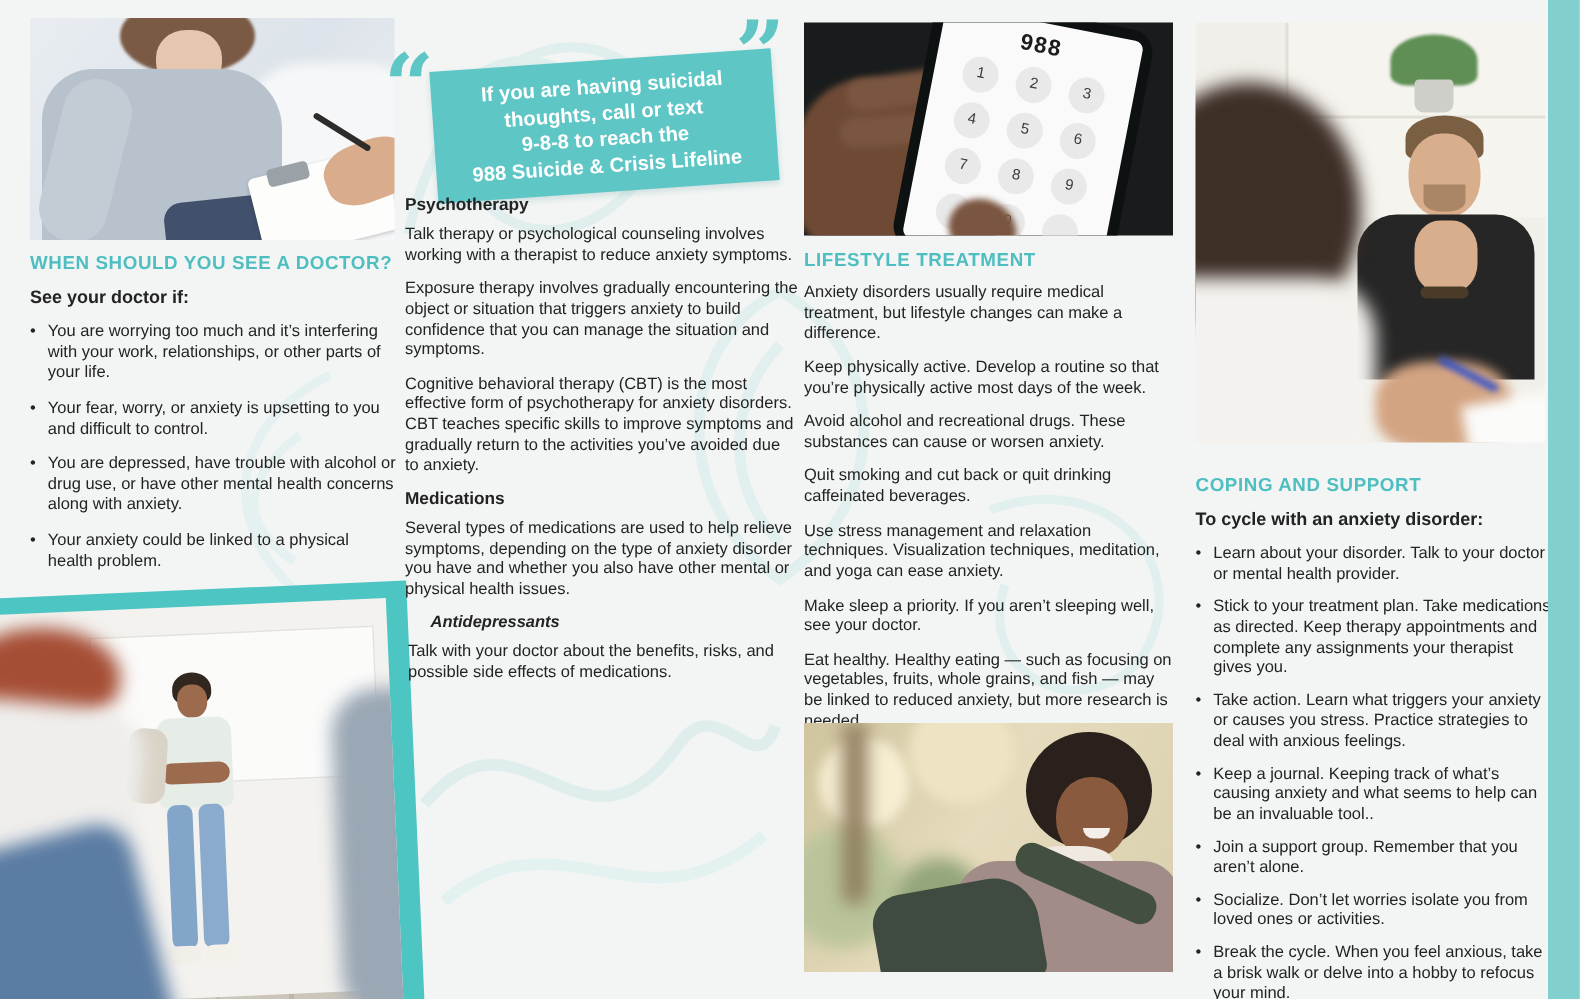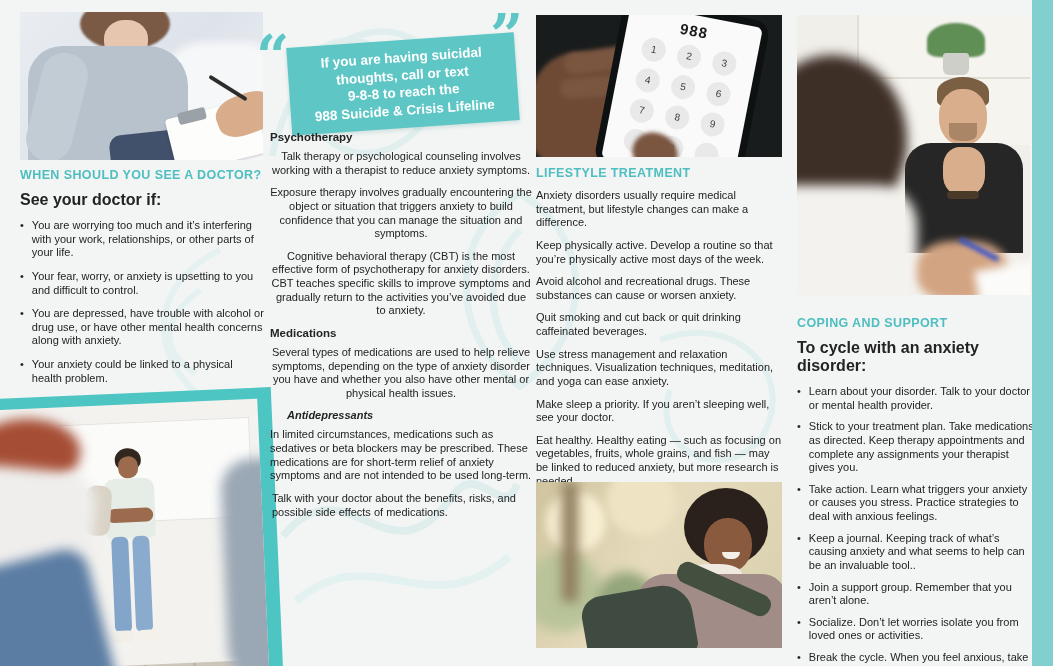--- a/index.html
+++ b/index.html
@@ -7,28 +7,28 @@
   .page {
     position: relative; width: 1053px; height: 666px;
     background: #f2f5f4; overflow: hidden;
     font-family: "Liberation Sans", sans-serif; color: #232323;
   }
   .doodle { position: absolute; opacity: .75; pointer-events: none; }
 
   
   .col { position: absolute; }
   .section-heading { font-size: 12.5px; font-weight: bold; letter-spacing: .4px; color: #4fbec1; margin: 0 0 9px; }
-  .lead { font-weight: bold; font-size: 16px; margin: 0 0 10px; }
+  .lead { font-weight: bold; font-size: 12px; margin: 0 0 10px; }
   p.body { font-size: 11px; line-height: 1.24; margin: 0 0 9px; }
   ul.bullets { list-style: none; }
   ul.bullets li { display: flex; gap: 8px; font-size: 11px; line-height: 1.24; margin-bottom: 10px; }
   ul.bullets .dot { flex: 0 0 auto; }
   .sub-title { font-weight: bold; font-size: 11.5px; margin: 3px 0 7px; }
   .em-title { font-style: italic; font-size: 11px; margin: 3px 0 7px 17px; }
-  .indent-1 { margin-left: 17px; text-align: center; }
+  .indent-1 { margin-left: 17px; }
   .indent-2 { margin-left: 31px; }
 
   
   .quote-box {
     position: absolute; left: 289px; top: 40px; width: 228px;
     background: #5fc6c6; color: #ffffff; font-weight: bold; font-size: 13.5px;
     text-align: center; line-height: 1.3; padding: 9px 4px;
     transform: rotate(-4deg); box-shadow: 0 2px 4px rgba(40,120,120,.18);
   }
   .qmark { position: absolute; color: #5fc6c6; font-size: 58px; font-weight: bold; line-height: 1; font-family: "DejaVu Serif", serif; }
@@ -159,21 +159,20 @@
   </div>
 
   <div class="col" style="left:270px; top:128px; width:262px;">
     <h3 class="sub-title">Psychotherapy</h3>
     <p class="body indent-1">Talk therapy or psychological counseling involves working with a therapist to reduce anxiety symptoms.</p>
     <p class="body indent-1">Exposure therapy involves gradually encountering the object or situation that triggers anxiety to build confidence that you can manage the situation and symptoms.</p>
     <p class="body indent-1">Cognitive behavioral therapy (CBT) is the most effective form of psychotherapy for anxiety disorders. CBT teaches specific skills to improve symptoms and gradually return to the activities you’ve avoided due to anxiety.</p>
     <h3 class="sub-title">Medications</h3>
     <p class="body indent-1">Several types of medications are used to help relieve symptoms, depending on the type of anxiety disorder you have and whether you also have other mental or physical health issues.</p>
     <h4 class="em-title">Antidepressants</h4>
-    <p class="body indent-2">In limited circumstances, medications such as sedatives or beta blockers may be prescribed. These medications are for short-term relief of anxiety symptoms and are not intended to be used long-term.</p>
     <p class="body" style="margin-left:2px;">Talk with your doctor about the benefits, risks, and possible side effects of medications.</p>
   </div>
 
   <div class="photo photo-988">
     <div class="sh blur2" style="left:-10px; top:40px; width:110px; height:120px; background:#6e4a35; border-radius:40% 50% 40% 50%; transform:rotate(18deg);"></div>
     <div class="sh blur2" style="left:28px; top:34px; width:70px; height:22px; background:#7a5540; border-radius:12px; transform:rotate(-8deg);"></div>
     <div class="sh blur2" style="left:24px; top:62px; width:64px; height:20px; background:#7a5540; border-radius:12px; transform:rotate(-4deg);"></div>
     <div class="phone">
       <div class="screen">
         <div class="dial-display">988</div>

